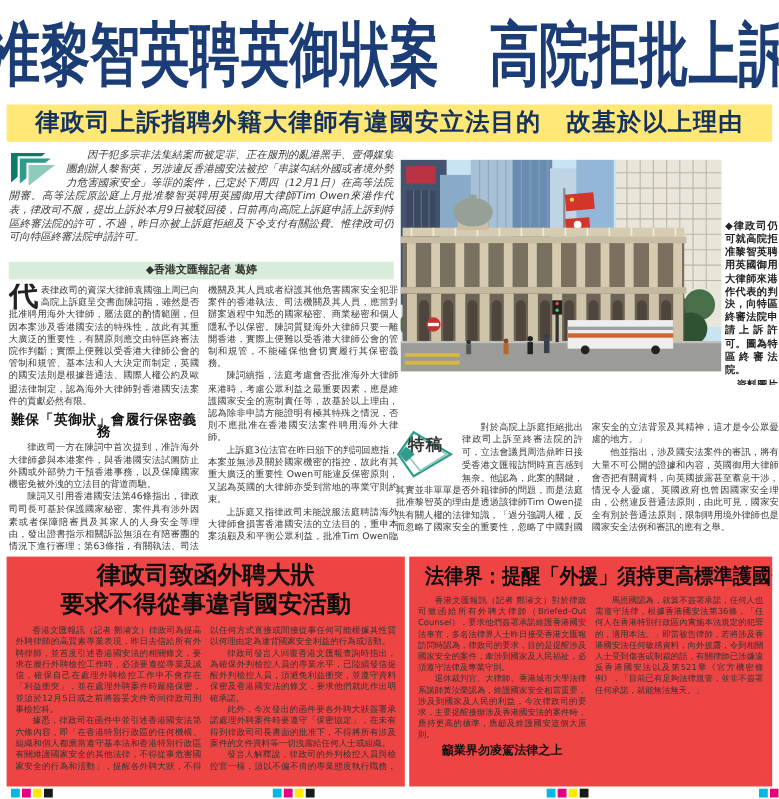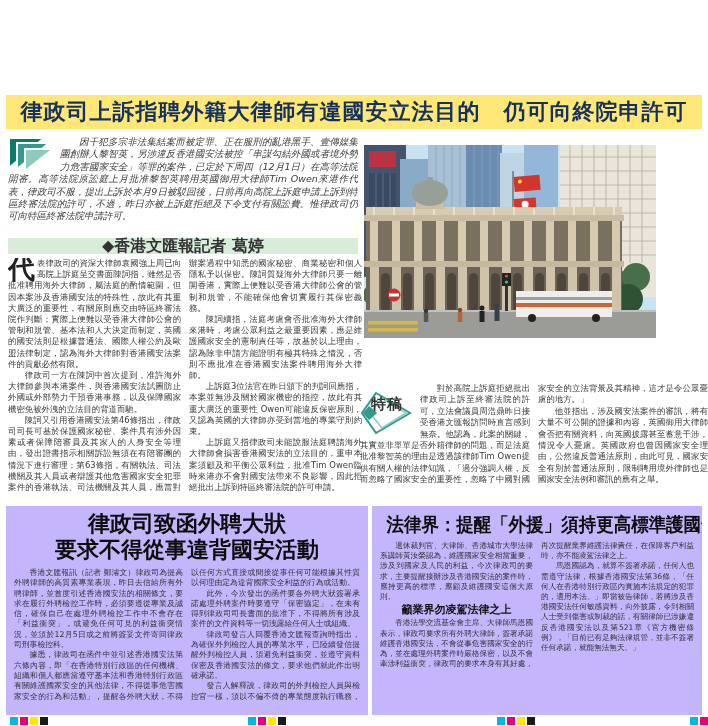--- a/index.html
+++ b/index.html
@@ -14,21 +14,21 @@
   .sub-headline{position:absolute;top:95px;left:6px;width:696px;height:34px;
      background:#ffe878;text-align:center;}
   .sub-headline span{font-size:22px;line-height:34px;font-weight:bold;color:#15325f;
      letter-spacing:1px;white-space:nowrap;}
   
   .lead{position:absolute;top:136px;left:8px;width:350px;height:99px;
      font-size:9.5px;line-height:12.4px;text-align:justify;color:#3a3a3a;overflow:hidden;font-style:italic;}
   .lead-icon{float:left;width:46px;height:34px;margin:1px 6px 2px 0;}
   .lead p{margin:0;text-indent:2em;}
   .lead-byline{position:absolute;top:238px;left:8px;width:350px;height:16px;
-     background:#d8ecda;text-align:center;font-size:16px;line-height:16px;
+     background:#d8ecda;text-align:center;font-size:10px;line-height:16px;
      font-weight:bold;color:#333;}
   
   .main-article{position:absolute;top:258px;left:8px;width:354px;height:246px;
      column-count:2;column-gap:8px;column-fill:auto;
      font-size:8.4px;line-height:11.2px;text-align:justify;color:#3a3a3a;overflow:hidden;}
   .main-article p{margin:0;text-indent:2em;}
   .main-article p.first{text-indent:0;}
   .dropcap{float:left;font-size:27px;line-height:22px;font-weight:bold;
      font-family:"DejaVu Serif","Liberation Serif",serif;color:#222;margin:0 2px 0 0;}
   .article-subhead{font-size:12.5px;font-weight:bold;color:#111;text-align:center;
@@ -45,21 +45,21 @@
   .report-headline span{font-size:21px;font-weight:bold;color:#222;white-space:nowrap;
      letter-spacing:0.5px;display:inline-block;transform:scaleX(0.98);}
   .report-body{position:absolute;top:383px;left:360px;width:348px;height:120px;
      column-count:2;column-gap:8px;column-fill:auto;
      font-size:8.4px;line-height:11.4px;text-align:justify;color:#3a3a3a;overflow:hidden;}
   .report-body p{margin:0;text-indent:2em;}
   .tegao-badge{float:left;position:relative;width:54px;height:44px;margin:8px 6px 2px 0;}
   .tegao-badge .label{position:absolute;top:8px;left:11px;font-size:15px;font-weight:bold;
      color:#333;letter-spacing:1px;}
   
-  .panel{position:absolute;background:#c4b5fd;overflow:hidden;}
+  .panel{position:absolute;background:#ef4444;overflow:hidden;}
   .panel-bl{top:506px;left:6px;width:362px;height:209px;}
   .panel-br{top:506px;left:372px;width:330px;height:209px;}
   .panel-headline{text-align:center;font-weight:bold;color:#0e0e0e;}
   .panel-bl .panel-headline{font-size:22px;line-height:26px;margin-top:5px;}
   .panel-br .panel-headline{font-size:19px;line-height:24px;margin-top:6px;}
   .panel-br .panel-headline span{display:inline-block;transform:scaleX(0.92);white-space:nowrap;}
   .panel-body{column-count:2;column-gap:8px;column-fill:auto;
      text-align:justify;color:#333;margin:5px 8px 0 8px;overflow:hidden;}
   .panel-bl .panel-body{font-size:7.8px;line-height:10.3px;height:144px;}
   .panel-br .panel-body{font-size:7.6px;line-height:10.2px;height:148px;}
@@ -68,39 +68,43 @@
   
   .reg-group{position:absolute;top:717px;height:8px;display:flex;gap:2px;}
   .reg-sq{width:8px;height:8px;}
   .rg1{left:10px;} .rg2{left:248px;} .rg3{left:497px;} .rg4{left:690px;}
 </style>
 </head>
 <body>
 
 <div class="page">
 
+  <div class="main-headline">
+    <span>准黎智英聘英御狀案　高院拒批上訴</span>
+  </div>
   <div class="sub-headline">
-    <span>律政司上訴指聘外籍大律師有違國安立法目的　仍可向終院申許可</span>
+    <span>律政司上訴指聘外籍大律師有違國安立法目的　故基於以上理由</span>
   </div>
 
   <div class="lead">
     <span class="lead-icon">
       <svg width="46" height="34" viewBox="0 0 46 34">
         <polygon points="1,1 36,1 1,31" fill="#0d7a6a" stroke="#fff" stroke-width="2"></polygon>
         <polygon points="9,6 41,6 9,32" fill="#2f9b8a" stroke="#fff" stroke-width="2"></polygon>
         <polygon points="17,12 45,12 17,34" fill="#8fcabd" stroke="#fff" stroke-width="2"></polygon>
       </svg>
     </span>
     <p>因干犯多宗非法集結案而被定罪、正在服刑的亂港黑手、壹傳媒集團創辦人黎智英，另涉違反香港國安法被控「串謀勾結外國或者境外勢力危害國家安全」等罪的案件，已定於下周四（12月1日）在高等法院開審。高等法院原訟庭上月批准黎智英聘用英國御用大律師Tim Owen來港作代表，律政司不服，提出上訴於本月9日被駁回後，日前再向高院上訴庭申請上訴到特區終審法院的許可，不過，昨日亦被上訴庭拒絕及下令支付有關訟費。惟律政司仍可向特區終審法院申請許可。</p>
   </div>
   <div class="lead-byline">◆香港文匯報記者 葛婷</div>
 
   <div class="main-article">
     <span class="dropcap">代</span>
     <p class="first">表律政司的資深大律師袁國強上周已向高院上訴庭呈交書面陳詞指，雖然是否批准聘用海外大律師，屬法庭的酌情範圍，但因本案涉及香港國安法的特殊性，故此有其重大廣泛的重要性，有關原則應交由特區終審法院作判斷；實際上便難以受香港大律師公會的管制和規管、基本法和人大決定而制定，英國的國安法則是根據普通法、國際人權公約及歐盟法律制定，認為海外大律師對香港國安法案件的貢獻必然有限。</p>
+    <div class="article-subhead">難保「英御狀」會履行保密義務</div>
     <p>律政司一方在陳詞中首次提到，准許海外大律師參與本港案件，與香港國安法試圖防止外國或外部勢力干預香港事務，以及保障國家機密免被外洩的立法目的背道而馳。</p>
     <p>陳詞又引用香港國安法第46條指出，律政司司長可基於保護國家秘密、案件具有涉外因素或者保障陪審員及其家人的人身安全等理由，發出證書指示相關訴訟無須在有陪審團的情況下進行審理；第63條指，有關執法、司法機關及其人員或者辯護其他危害國家安全犯罪案件的香港執法、司法機關及其人員，應當對辦案過程中知悉的國家秘密、商業秘密和個人隱私予以保密。陳詞質疑海外大律師只要一離開香港，實際上便難以受香港大律師公會的管制和規管，不能確保他會切實履行其保密義務。</p>
     <p>陳詞續指，法庭考慮會否批准海外大律師來港時，考慮公眾利益之最重要因素，應是維護國家安全的憲制責任等，故基於以上理由，認為除非申請方能證明有極其特殊之情況，否則不應批准在香港國安法案件聘用海外大律師。</p>
     <p>上訴庭3位法官在昨日頒下的判詞回應指，本案並無涉及關於國家機密的指控，故此有其重大廣泛的重要性 Owen可能違反保密原則，又認為英國的大律師亦受到當地的專業守則約束。</p>
     <p>上訴庭又指律政司未能說服法庭聘請海外大律師會損害香港國安法的立法目的，重申本案須顧及和平衡公眾利益，批准Tim Owen臨時來港亦不會對國安法帶來不良影響，因此拒絕批出上訴到特區終審法院的許可申請。</p>
 
   </div>
 
   <div class="photo">
     <svg width="292" height="193" viewBox="0 0 292 193">
@@ -255,20 +259,24 @@
       </g>
 
       <rect x="141" y="136" width="3" height="30" fill="#333"></rect>
       <rect x="138" y="128" width="9" height="13" fill="#222"></rect>
       <circle cx="142.5" cy="131" r="1.6" fill="#e04a3a"></circle>
       <circle cx="142.5" cy="137" r="1.6" fill="#59c15a"></circle>
       <circle cx="30" cy="150" r="6.5" fill="#c4332f"></circle>
       <rect x="25" y="148.5" width="10" height="3" fill="#ffffff"></rect>
     </svg>
   </div>
+  <div class="photo-caption">
+    <span>◆律政司仍可就高院拒准黎智英聘用英國御用大律師來港作代表的判決，向特區終審法院申請上訴許可。圖為特區終審法院。</span>
+    <div class="photo-credit">資料圖片</div>
+  </div>
 
   <div class="report-body">
     <span class="tegao-badge">
       <svg width="54" height="44" viewBox="0 0 54 44" style="position:absolute;top:0;left:0;">
         <polygon points="16,2 50,22 16,42 2,22" fill="#ffffff" stroke="#2f9b8a" stroke-width="2"></polygon>
         <polygon points="22,7 46,22 22,37 10,22" fill="none" stroke="#8fcabd" stroke-width="1.5"></polygon>
         <polygon points="9,15 17,22 9,29 3,22" fill="#2f9b8a"></polygon>
       </svg>
       <span class="label">特稿</span>
     </span>
@@ -276,36 +284,36 @@
     <p>他並指出，涉及國安法案件的審訊，將有大量不可公開的證據和內容，英國御用大律師會否把有關資料，向英國披露甚至蓄意干涉，情況令人憂慮。英國政府也曾因國家安全理由，公然違反普通法原則，由此可見，國家安全有別於普通法原則，限制聘用境外律師也是國家安全法例和審訊的應有之舉。</p>
 
   </div>
 
   <div class="panel panel-bl">
     <div class="panel-headline">
       <div>律政司致函外聘大狀</div>
       <div>要求不得從事違背國安活動</div>
     </div>
     <div class="panel-body">
-      <p>香港文匯報訊（記者 鄭濬文）律政司為提高外聘律師的高質素專業表現，昨日去信給所有外聘律師，並首度引述香港國安法的相關條文，要求在履行外聘檢控工作時，必須要遵從專業及誠信，確保自己在處理外聘檢控工作中不會存在「利益衝突」，或避免任何可見的利益衝突情況，並須於12月5日或之前將簽妥文件寄回律政司刑事檢控科。</p>
+      <p>香港文匯報訊（記者 鄭濬文）律政司為提高外聘律師的高質素專業表現，昨日去信給所有外聘律師，並首度引述香港國安法的相關條文，要求在履行外聘檢控工作時，必須要遵從專業及誠信，確保自己在處理外聘檢控工作中不會存在「利益衝突」，並在處理外聘案件時嚴格保密，並須於12月5日或之前將簽妥文件寄回律政司刑事檢控科。</p>
       <p>據悉，律政司在函件中並引述香港國安法第六條內容，即「在香港特別行政區的任何機構、組織和個人都應當遵守基本法和香港特別行政區有關維護國家安全的其他法律，不得從事危害國家安全的行為和活動」，提醒各外聘大狀，不得以任何方式直接或間接從事任何可能根據其性質以何理由定為違背國家安全利益的行為或活動。</p>
+      <p>律政司發言人回覆香港文匯報查詢時指出，為確保外判檢控人員的專業水平，已陸續發信提醒外判檢控人員，須避免利益衝突，並遵守資料保密及香港國安法的條文，要求他們就此作出明確承諾。</p>
       <p>此外，今次發出的函件要各外聘大狀簽署承諾處理外聘案件時要遵守「保密協定」，在未有得到律政司司長書面的批准下，不得將所有涉及案件的文件資料等一切洩露給任何人士或組織。</p>
-      <p>律政司發言人回覆香港文匯報查詢時指出，為確保外判檢控人員的專業水平，已陸續發信提醒外判檢控人員，須避免利益衝突，並遵守資料保密及香港國安法的條文，要求他們就此作出明確承諾。</p>
       <p>發言人解釋說，律政司的外判檢控人員與檢控官一樣，須以不偏不倚的專業態度執行職務，不得受政治立場影響。「律政司有既定機制監察和評核外判律師的表現，若外判律師的表現有違專業表現，律政司會按相關機制處理。」</p>
     </div>
   </div>
 
   <div class="panel panel-br">
     <div class="panel-headline">
       <span>法律界：提醒「外援」須持更高標準護國安</span>
     </div>
     <div class="panel-body">
+      <p>香港文匯報訊（記者 鄭濬文）對於律政司致函給所有外聘大律師（Briefed-Out Counsel），要求他們簽署承諾維護香港國安法事宜，多名法律界人士昨日接受香港文匯報訪問時認為，律政司的要求，目的是提醒涉及國家安全的案件，牽涉到國家及人民福祉，必須遵守法律及專業守則。</p>
       <p>退休裁判官、大律師、香港城市大學法律系講師黃汝榮認為，維護國家安全相當重要，涉及到國家及人民的利益，今次律政司的要求，主要提醒接辦涉及香港國安法的案件時，應持更高的標準，應顧及維護國安這個大原則。</p>
       <div class="panel-subhead">籲業界勿凌駕法律之上</div>
-      <p>香港法學交流基金會主席、大律師馬恩國表示，律政司要求所有外聘大律師，簽署承諾維護香港國安法，不會從事危害國家安全的行為，並在處理外聘案件時嚴格保密，以及不會牽涉利益衝突，律政司的要求本身有其好處，再次提醒業界維護法律責任，在保障客戶利益時，亦不能凌駕法律之上。</p>
       <p>馬恩國認為，就算不簽署承諾，任何人也需遵守法律，根據香港國安法第36條，「任何人在香港特別行政區內實施本法規定的犯罪的，適用本法。」即當被告律師，若將涉及香港國安法任何敏感資料，向外披露，令到相關人士受到傷害或制裁的話，有關律師已涉嫌違反香港國安法以及第521章《官方機密條例》，「目前已有足夠法律規管，並非不簽署任何承諾，就能無法無天。」</p>
 
     </div>
   </div>
 
   <div class="reg-group rg1">
     <span class="reg-sq" style="background:#00b7e6"></span>
       <span class="reg-sq" style="background:#e6007e"></span>
     <span class="reg-sq" style="background:#ffe900"></span>
       <span class="reg-sq" style="background:#1a1a1a"></span>

